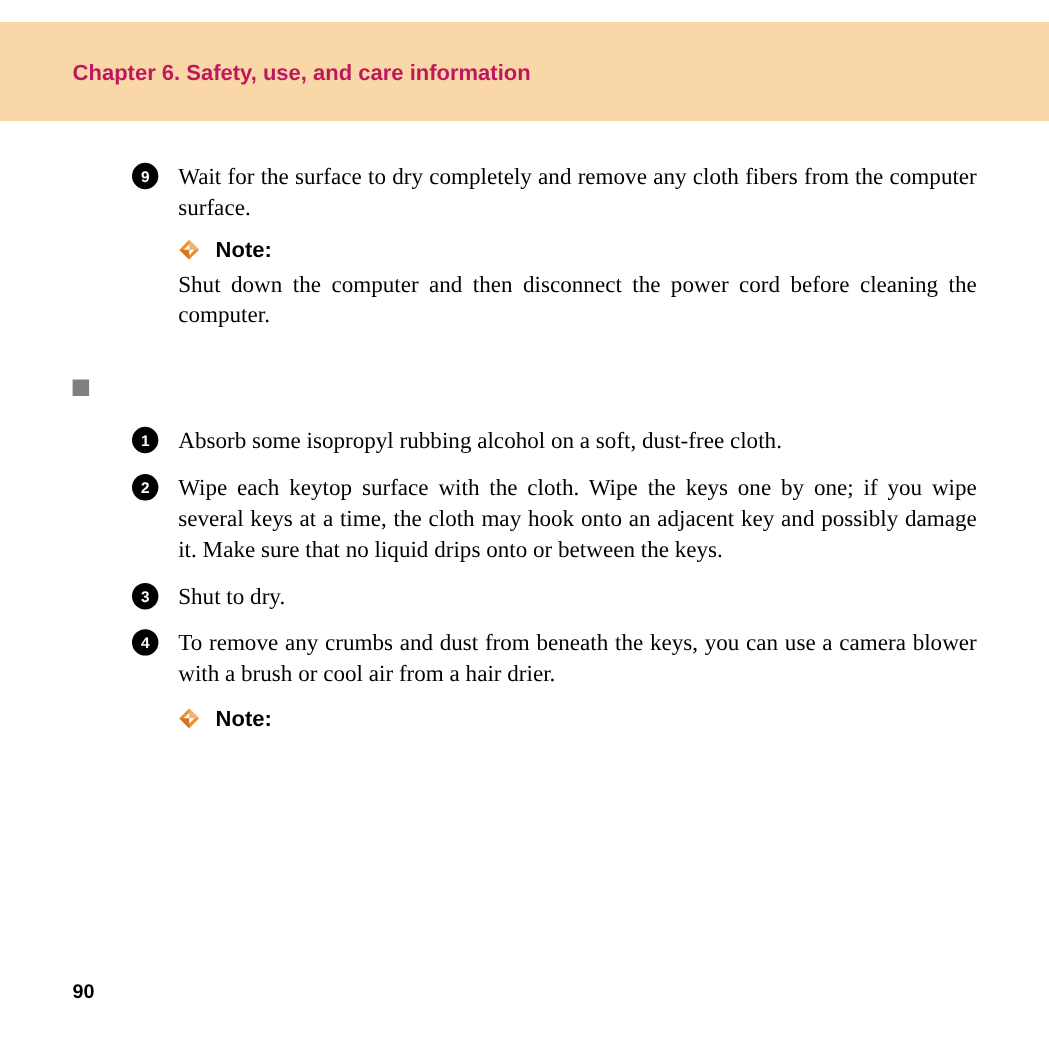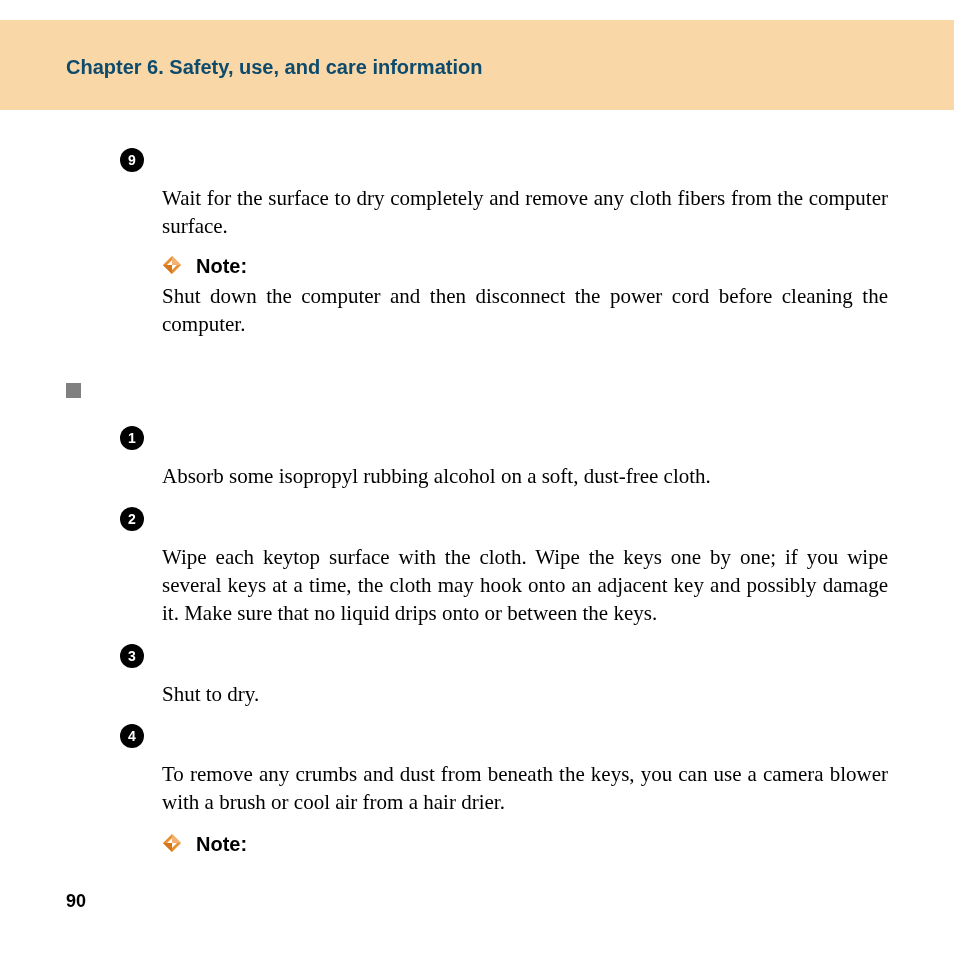--- a/index.html
+++ b/index.html
@@ -10,41 +10,41 @@
 
   .header-band {
     background: #f9d7a6;
     height: 90px;
     padding: 36px 0 0 66px;
   }
   .chapter-title {
     font-family: Arial, Helvetica, sans-serif;
     font-weight: bold;
     font-size: 20px;
-    color: #0c4a6e;
+    color: #be185d;
   }
 
   .content {
     padding: 36px 66px 0 66px;
   }
 
   .step {
     display: flex;
     align-items: flex-start;
     margin-bottom: 14px;
   }
   .step-indent { margin-left: 54px; }
   .circle {
     width: 24px; height: 24px; border-radius: 50%; background: #000; color: #fff;
     display: inline-flex; align-items: center; justify-content: center;
     font-family: Arial, Helvetica, sans-serif; font-weight: bold; font-size: 14px;
     flex: 0 0 24px; margin-right: 18px; margin-top: 2px;
   }
   .step-text {
-    font-size: 21px; line-height: 1.35; text-align: justify; flex: 1; margin-top: 38px;
+    font-size: 21px; line-height: 1.35; text-align: justify; flex: 1;
   }
 
   .note-block { margin-left: 96px; margin-top: 8px; margin-bottom: 18px; }
   .note-head { display: flex; align-items: flex-start; margin-bottom: 4px; }
   .note-icon { width: 20px; height: 20px; margin-right: 14px; }
   .note-label { font-family: Arial, Helvetica, sans-serif; font-weight: bold; font-size: 20px; }
   .note-text { font-size: 21px; line-height: 1.35; text-align: justify; }
 
   .section-row { display: flex; align-items: flex-start; margin-top: 38px; margin-bottom: 26px; }
   .sq-bullet { width: 15px; height: 15px; background: #808080; margin-top: 7px; margin-right: 38px; flex: 0 0 15px; }

